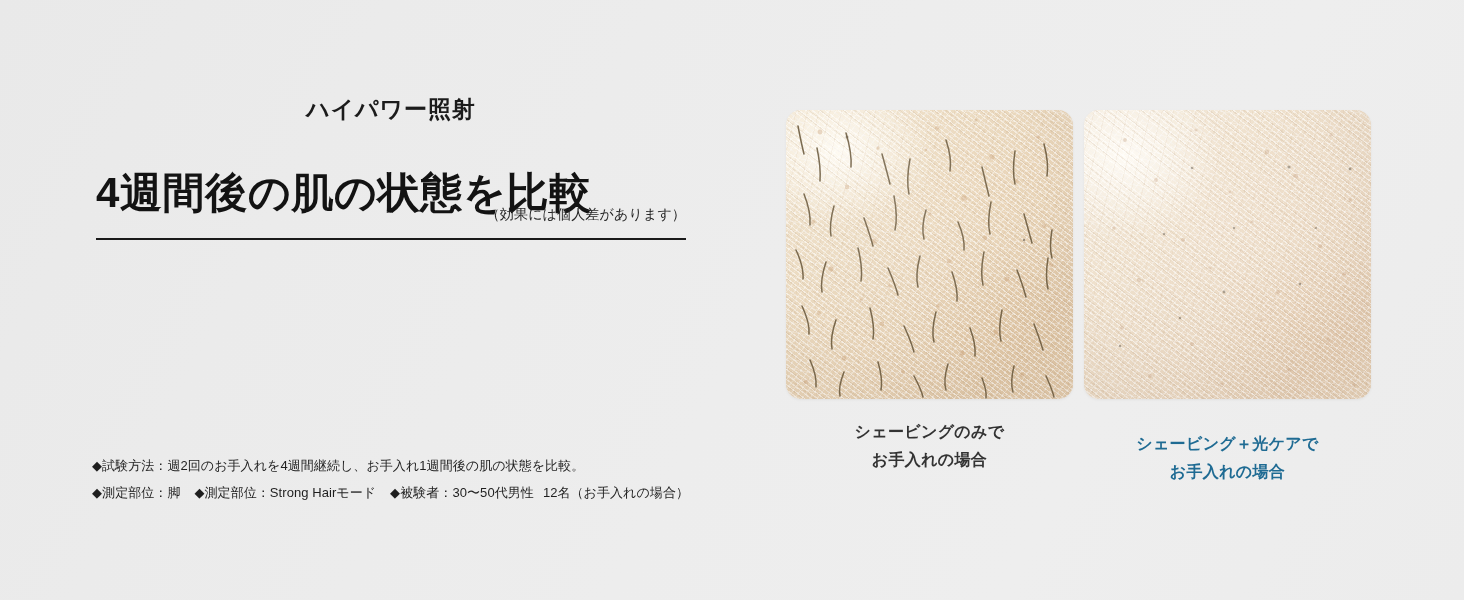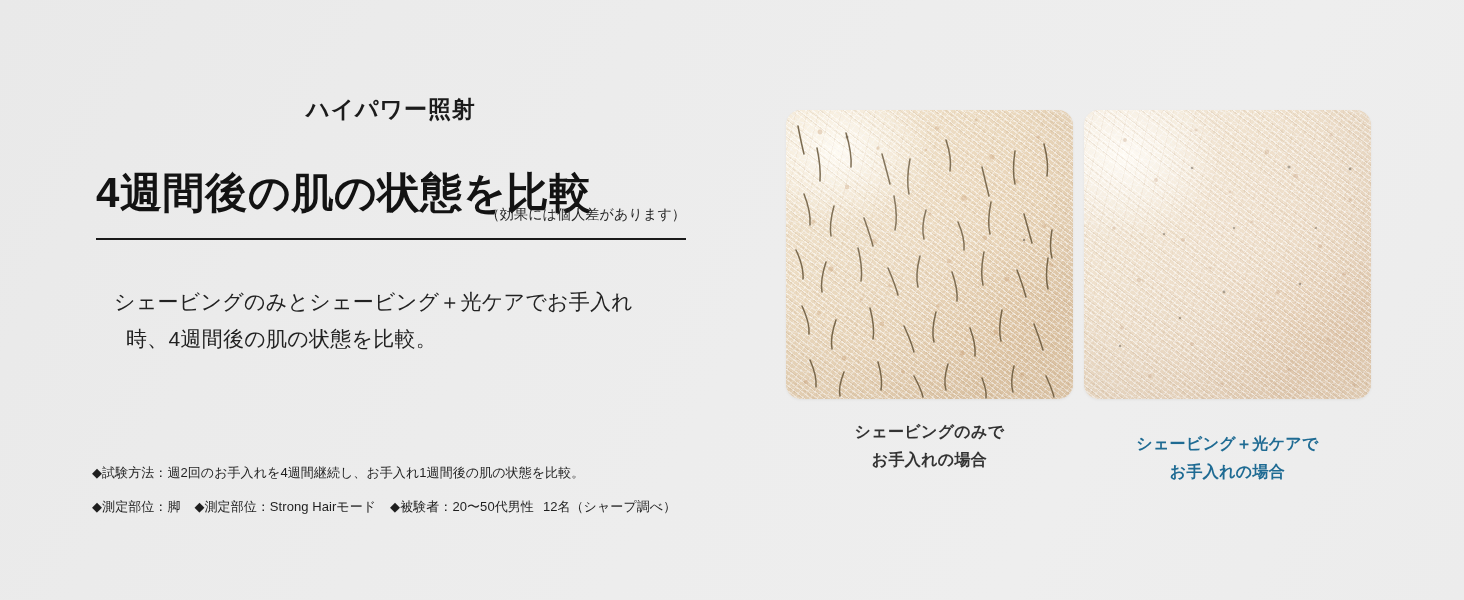--- a/index.html
+++ b/index.html
@@ -98,21 +98,21 @@
   .footnotes {
     position: absolute;
     left: 92px;
     top: 453px;
     width: 640px;
     font-size: 13px;
     color: #1e1e1e;
     line-height: 2.05;
     letter-spacing: 0.005em;
   }
-  .footnotes .fn { display: block; white-space: nowrap; margin-top: 7px; }
+  .footnotes .fn { display: block; white-space: nowrap; }
   .footnotes .gap { display: inline-block; width: 14px; }
   .footnotes .gap-sm { display: inline-block; width: 9px; }
 
   
   #right-col {
     position: absolute;
     left: 760px;
     top: 0;
     width: 704px;
     height: 472px;
@@ -237,31 +237,27 @@
   <div id="left-col">
 
     <div class="eyebrow">ハイパワー照射</div>
 
     <h1 class="headline">4週間後の肌の状態を比較</h1>
 
     <div class="disclaimer">（効果には個人差があります）</div>
 
     <div class="rule"></div>
 
-    <div class="lede">
-      <span class="line line-1">シェービングのみとシェービング＋光ケアでお手入れ</span>
-      <span class="line line-2">時、4週間後の肌の状態を比較。</span>
-    </div>
 
     <div class="footnotes">
       <span class="fn">
         <span>◆試験方法：週2回のお手入れを4週間継続し、お手入れ1週間後の肌の状態を比較。</span>
       </span>
       <span class="fn">
-        <span>◆測定部位：脚</span><span class="gap"></span><span>◆測定部位：Strong Hairモード</span><span class="gap"></span><span>◆被験者：20〜50代男性</span><span class="gap-sm"></span><span>12名（シャープ調べ）</span>
+        <span>◆測定部位：脚</span><span class="gap"></span><span>◆測定部位：Strong Hairモード</span><span class="gap"></span><span>◆被験者：30〜50代男性</span><span class="gap-sm"></span><span>12名（お手入れの場合）</span>
       </span>
     </div>
 
   </div>
 
   <div id="right-col">
 
     <div class="photo-pair">
 
       <div class="photo-card skin-left">

